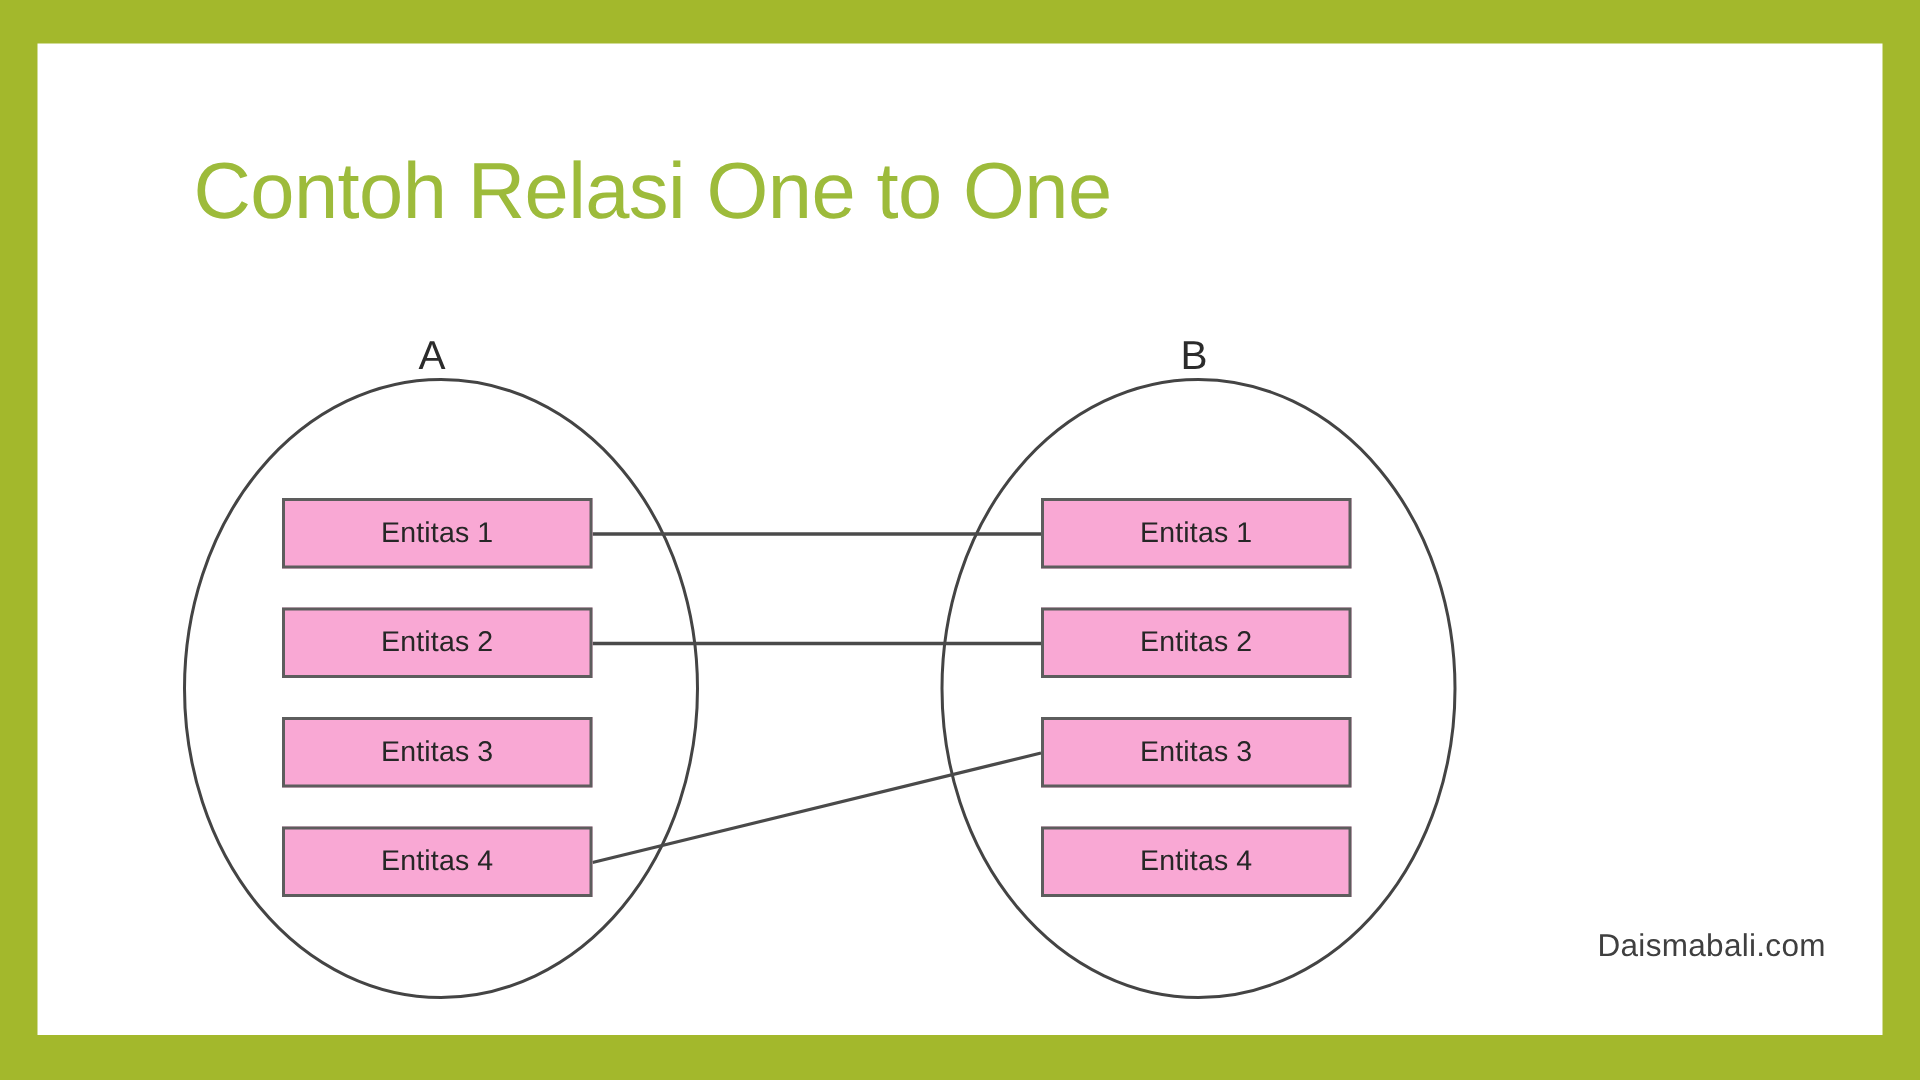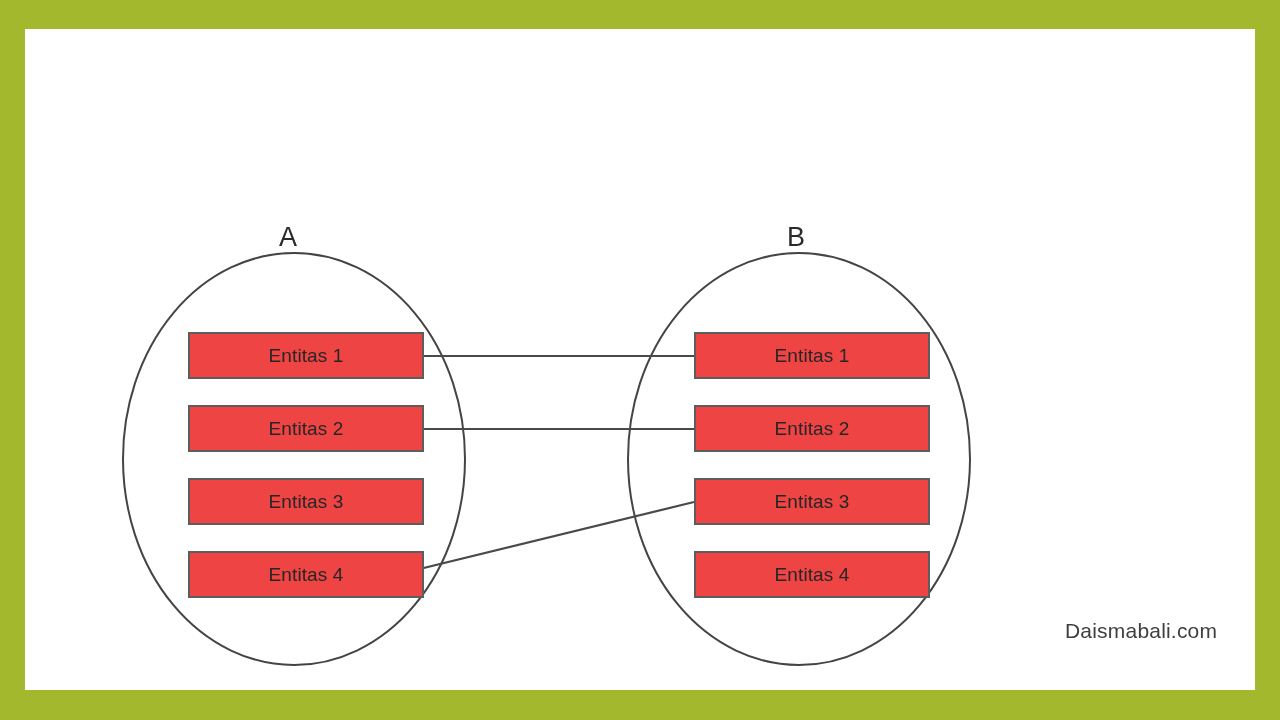--- a/index.html
+++ b/index.html
@@ -49,25 +49,25 @@
     font-size: 27px;
     font-weight: 400;
     color: #2b2b2b;
     text-align: center;
     width: 60px;
   }
   #label-a { left: 258px; top: 222px; }
   #label-b { left: 766px; top: 222px; }
   .entity-box {
     position: absolute;
-    width: 236px;
+    width: 207px;
     height: 47px;
     box-sizing: border-box;
     border: 2px solid #5d5d5d;
-    background: #ef4444;
+    background: #f9a8d4;
     display: flex;
     align-items: center;
     justify-content: center;
     font-family: "Liberation Sans", sans-serif;
     font-size: 19px;
     color: #262626;
     letter-spacing: 0.1px;
   }
   #watermark {
     position: absolute;
@@ -81,20 +81,21 @@
     margin-left: 34px;
   }
 </style>
 </head>
 <body>
 
 <div id="slide">
 
   <div id="slide-inner"></div>
 
+  <div id="slide-title">Contoh Relasi One to One</div>
 
   <svg id="diagram" viewBox="0 0 1280 720" xmlns="http://www.w3.org/2000/svg">
     <g>
       <ellipse cx="294" cy="459" rx="171" ry="206" fill="none" stroke="#444444" stroke-width="2"></ellipse>
     </g>
     <g>
       <ellipse cx="799" cy="459" rx="171" ry="206" fill="none" stroke="#444444" stroke-width="2"></ellipse>
     </g>
     <g>
       <line x1="395" y1="356" x2="694" y2="356" stroke="#4a4a4a" stroke-width="2.2"></line>

